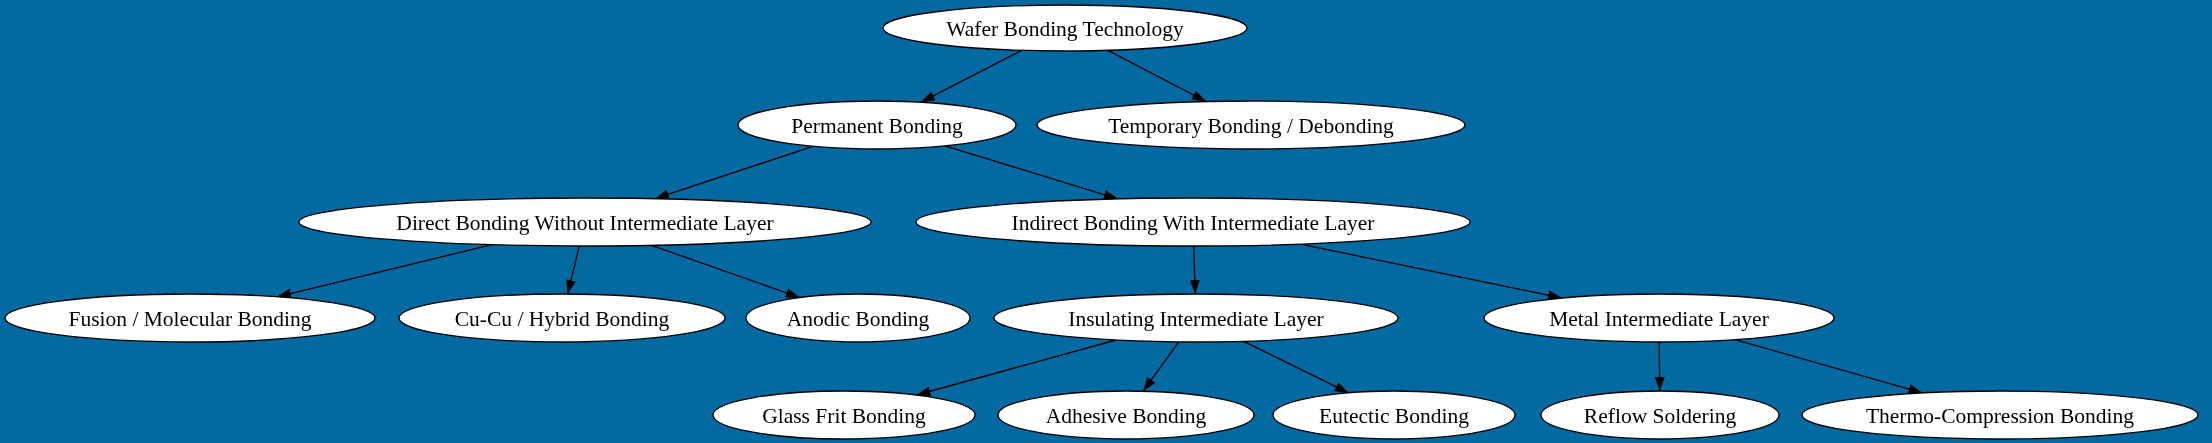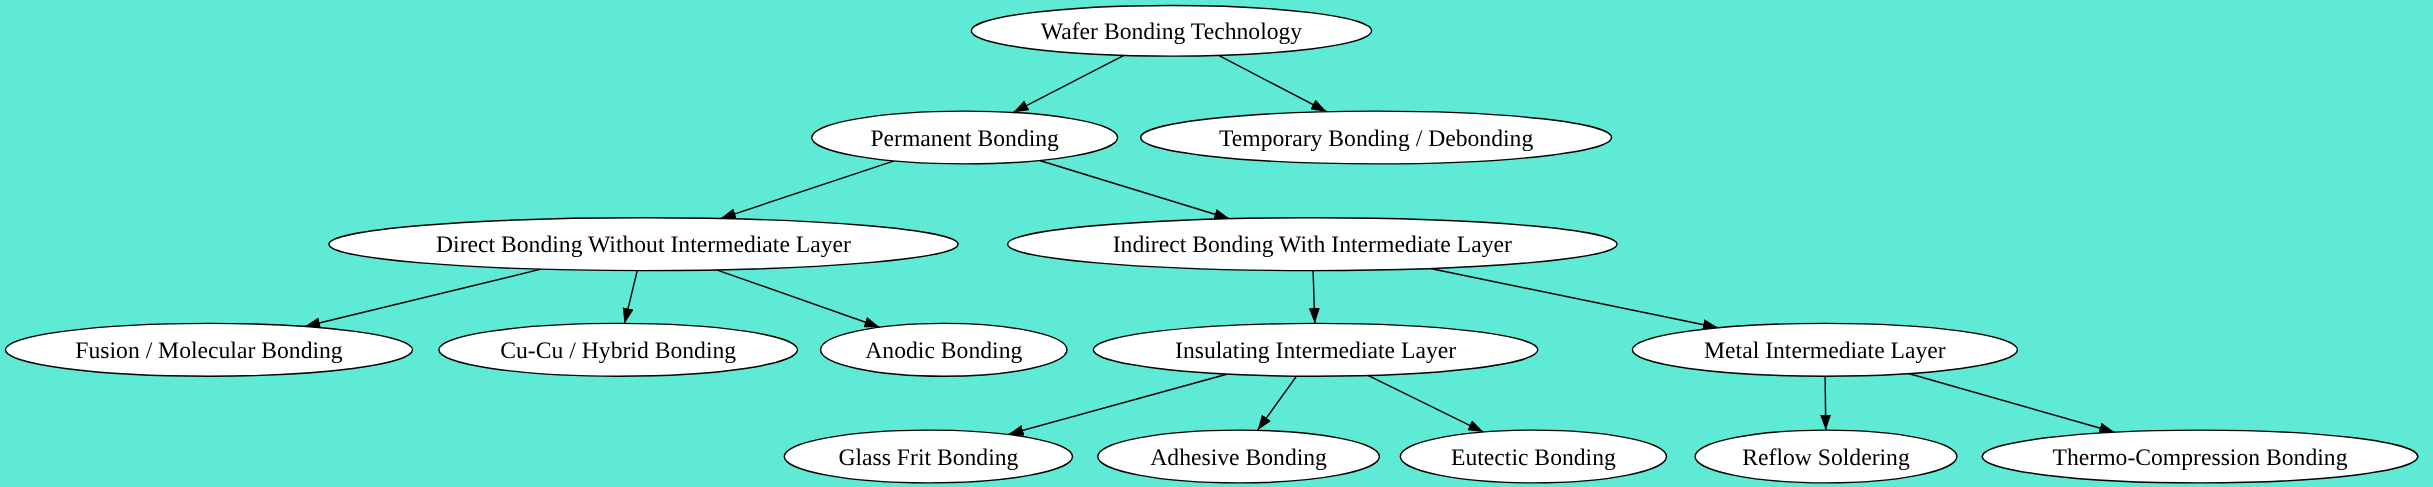--- a/index.html
+++ b/index.html
@@ -4,21 +4,21 @@
 <style>
   html, body {
     margin: 0;
     padding: 0;
     background: #ffffff;
   }
   .diagram-canvas {
     position: relative;
     width: 2212px;
     height: 443px;
-    background: #5eead4;
+    background: #0369a1;
     overflow: hidden;
   }
   svg.graph {
     display: block;
     width: 2212px;
     height: 443px;
   }
   svg.graph ellipse {
     fill: #ffffff;
     stroke-width: 1.3px;

